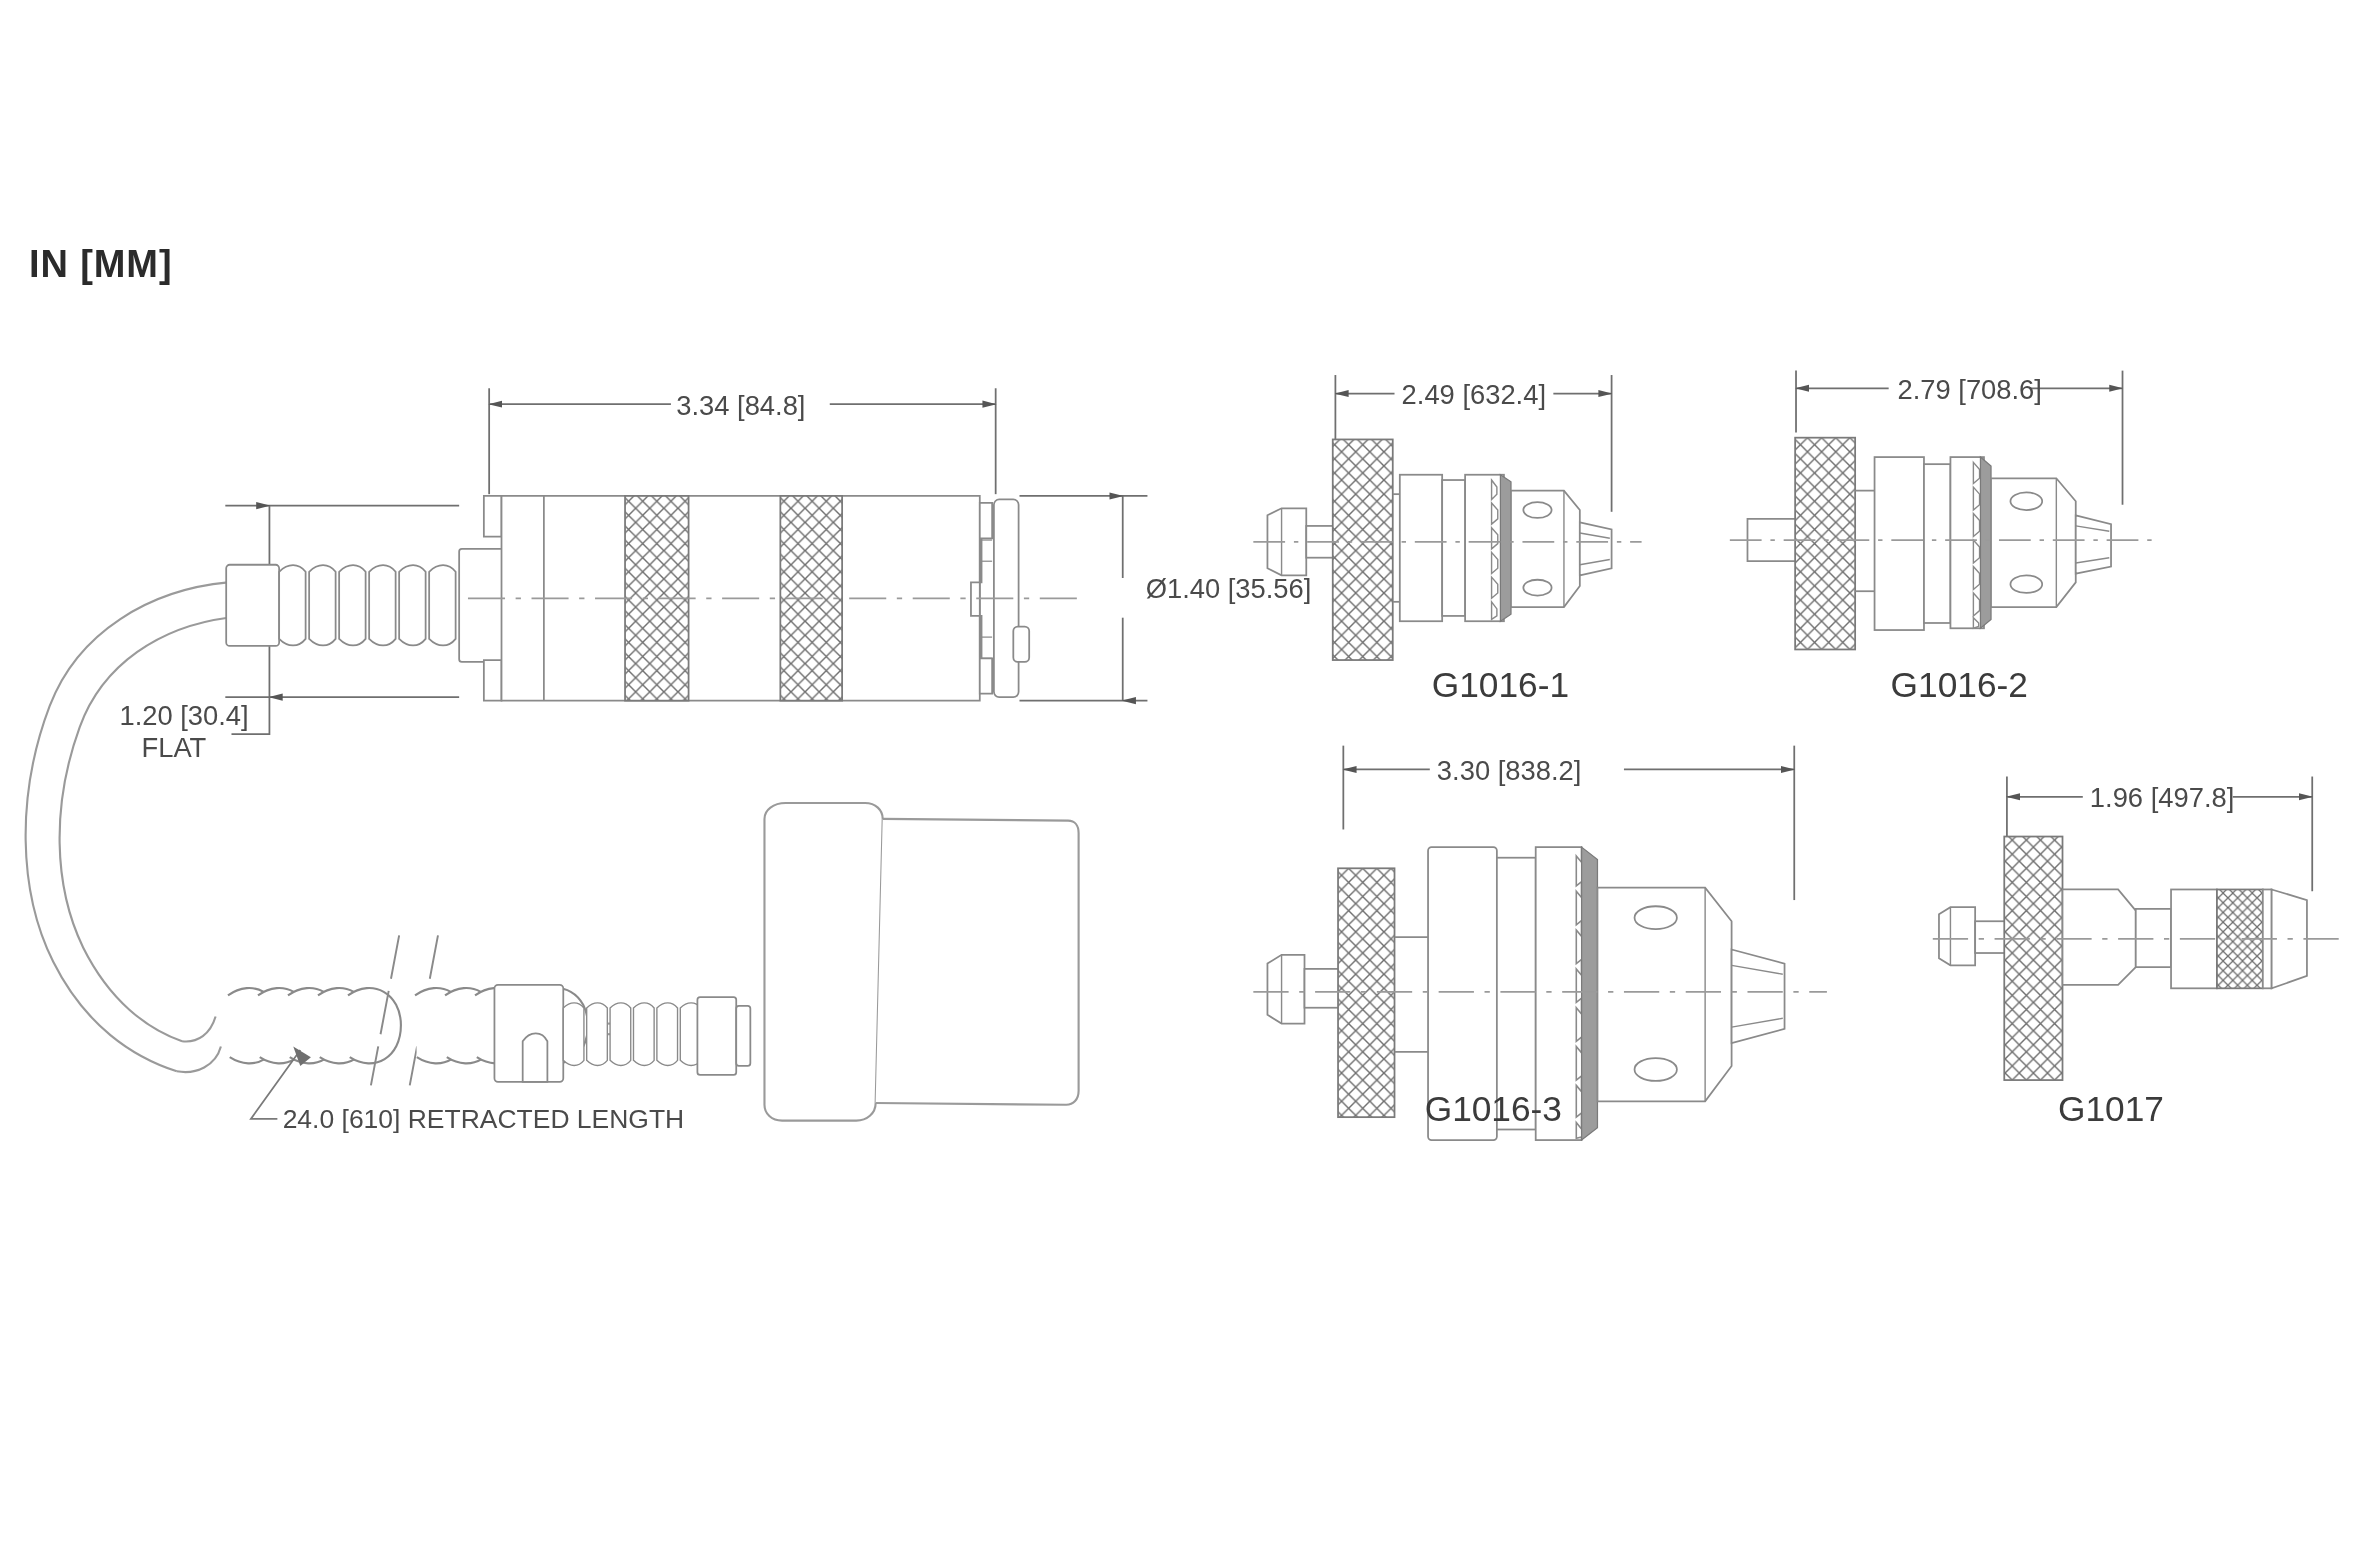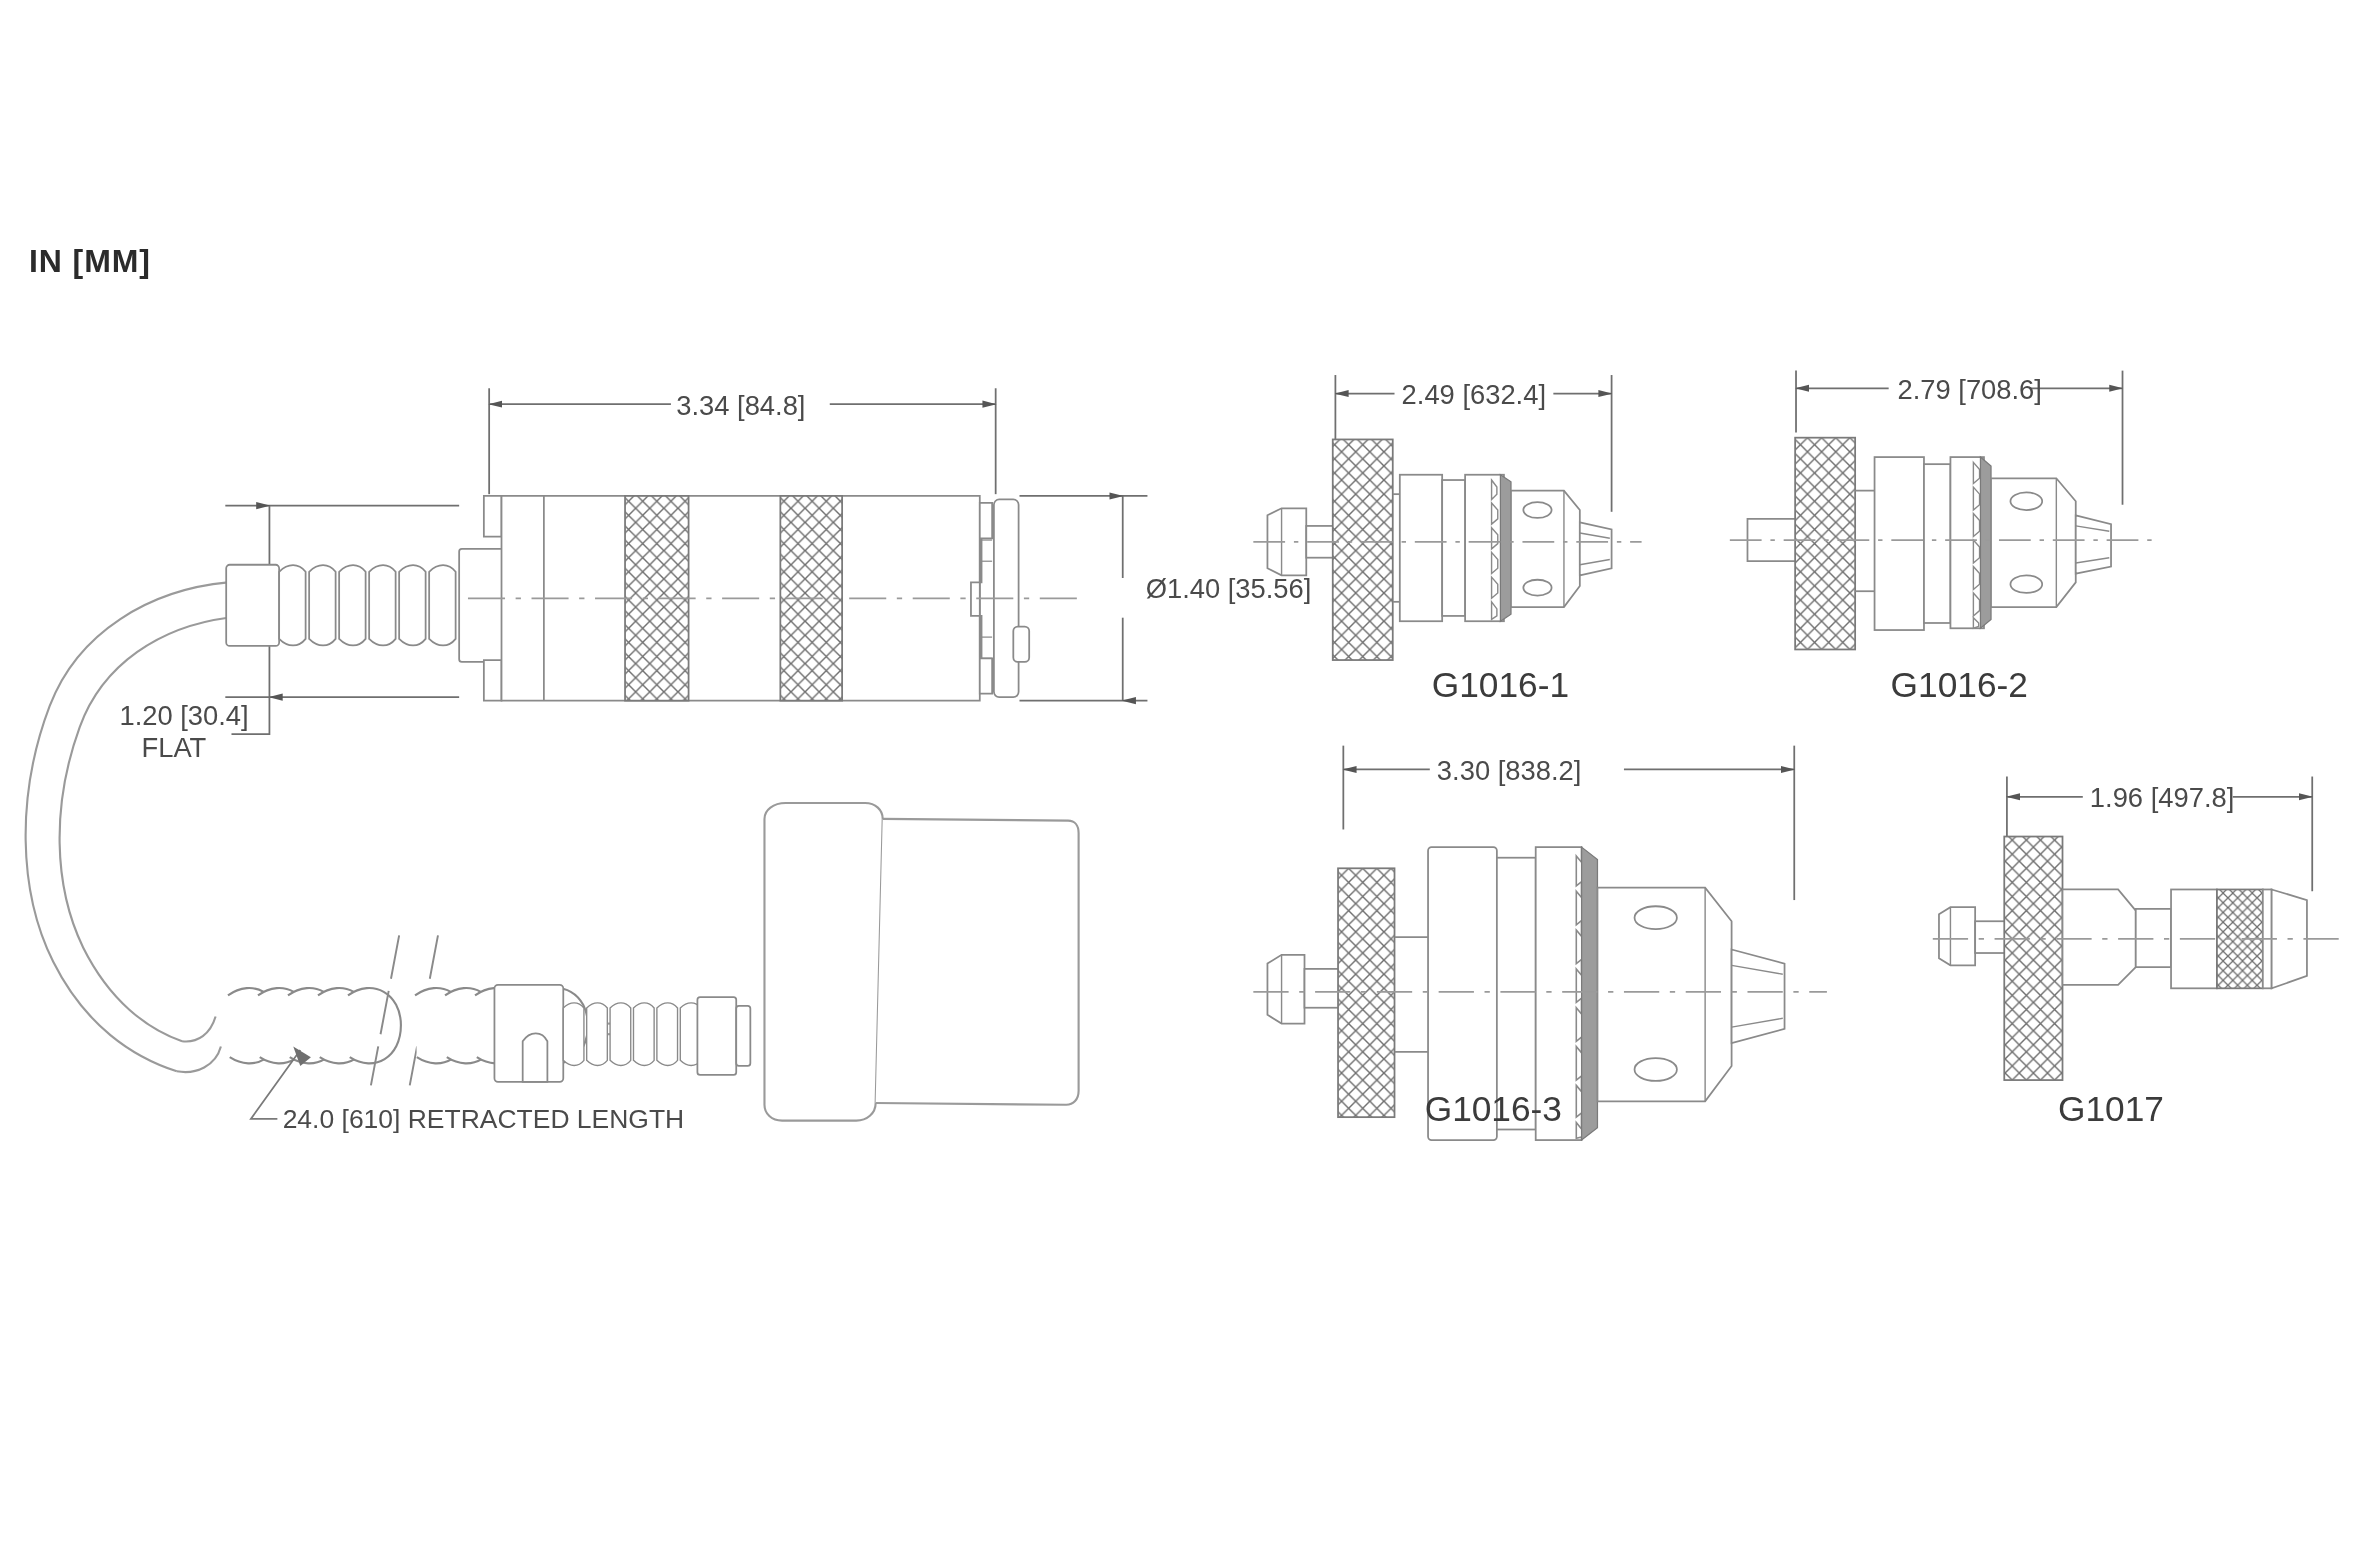--- a/index.html
+++ b/index.html
@@ -1,18 +1,18 @@
 <!DOCTYPE html>
 <html style="font-size:14px"><head>
 <meta charset="utf-8">
 <style>
   html,body{margin:0;padding:0;background:#ffffff;}
   body{width:2354px;height:1561px;position:relative;overflow:hidden;
        font-family:"Liberation Sans","DejaVu Sans",sans-serif;color:#3a3a3a;}
-  #units-title{position:absolute;left:29px;top:243px;font-size:32px;font-weight:bold;
+  #units-title{position:absolute;left:29px;top:243px;font-size:38px;font-weight:bold;
        letter-spacing:0.9px;color:#2b2b2b;}
   .svg-layer{position:absolute;left:0;top:0;width:2354px;height:1561px;}
   text{font-family:"Liberation Sans","DejaVu Sans",sans-serif;fill:#4a4a4a;}
   .dimtext{font-size:31px;}
   .parttext{font-size:40px;fill:#3b3b3b;}
   .noteext{font-size:30px;}
 </style>
 </head>
 <body>
 

